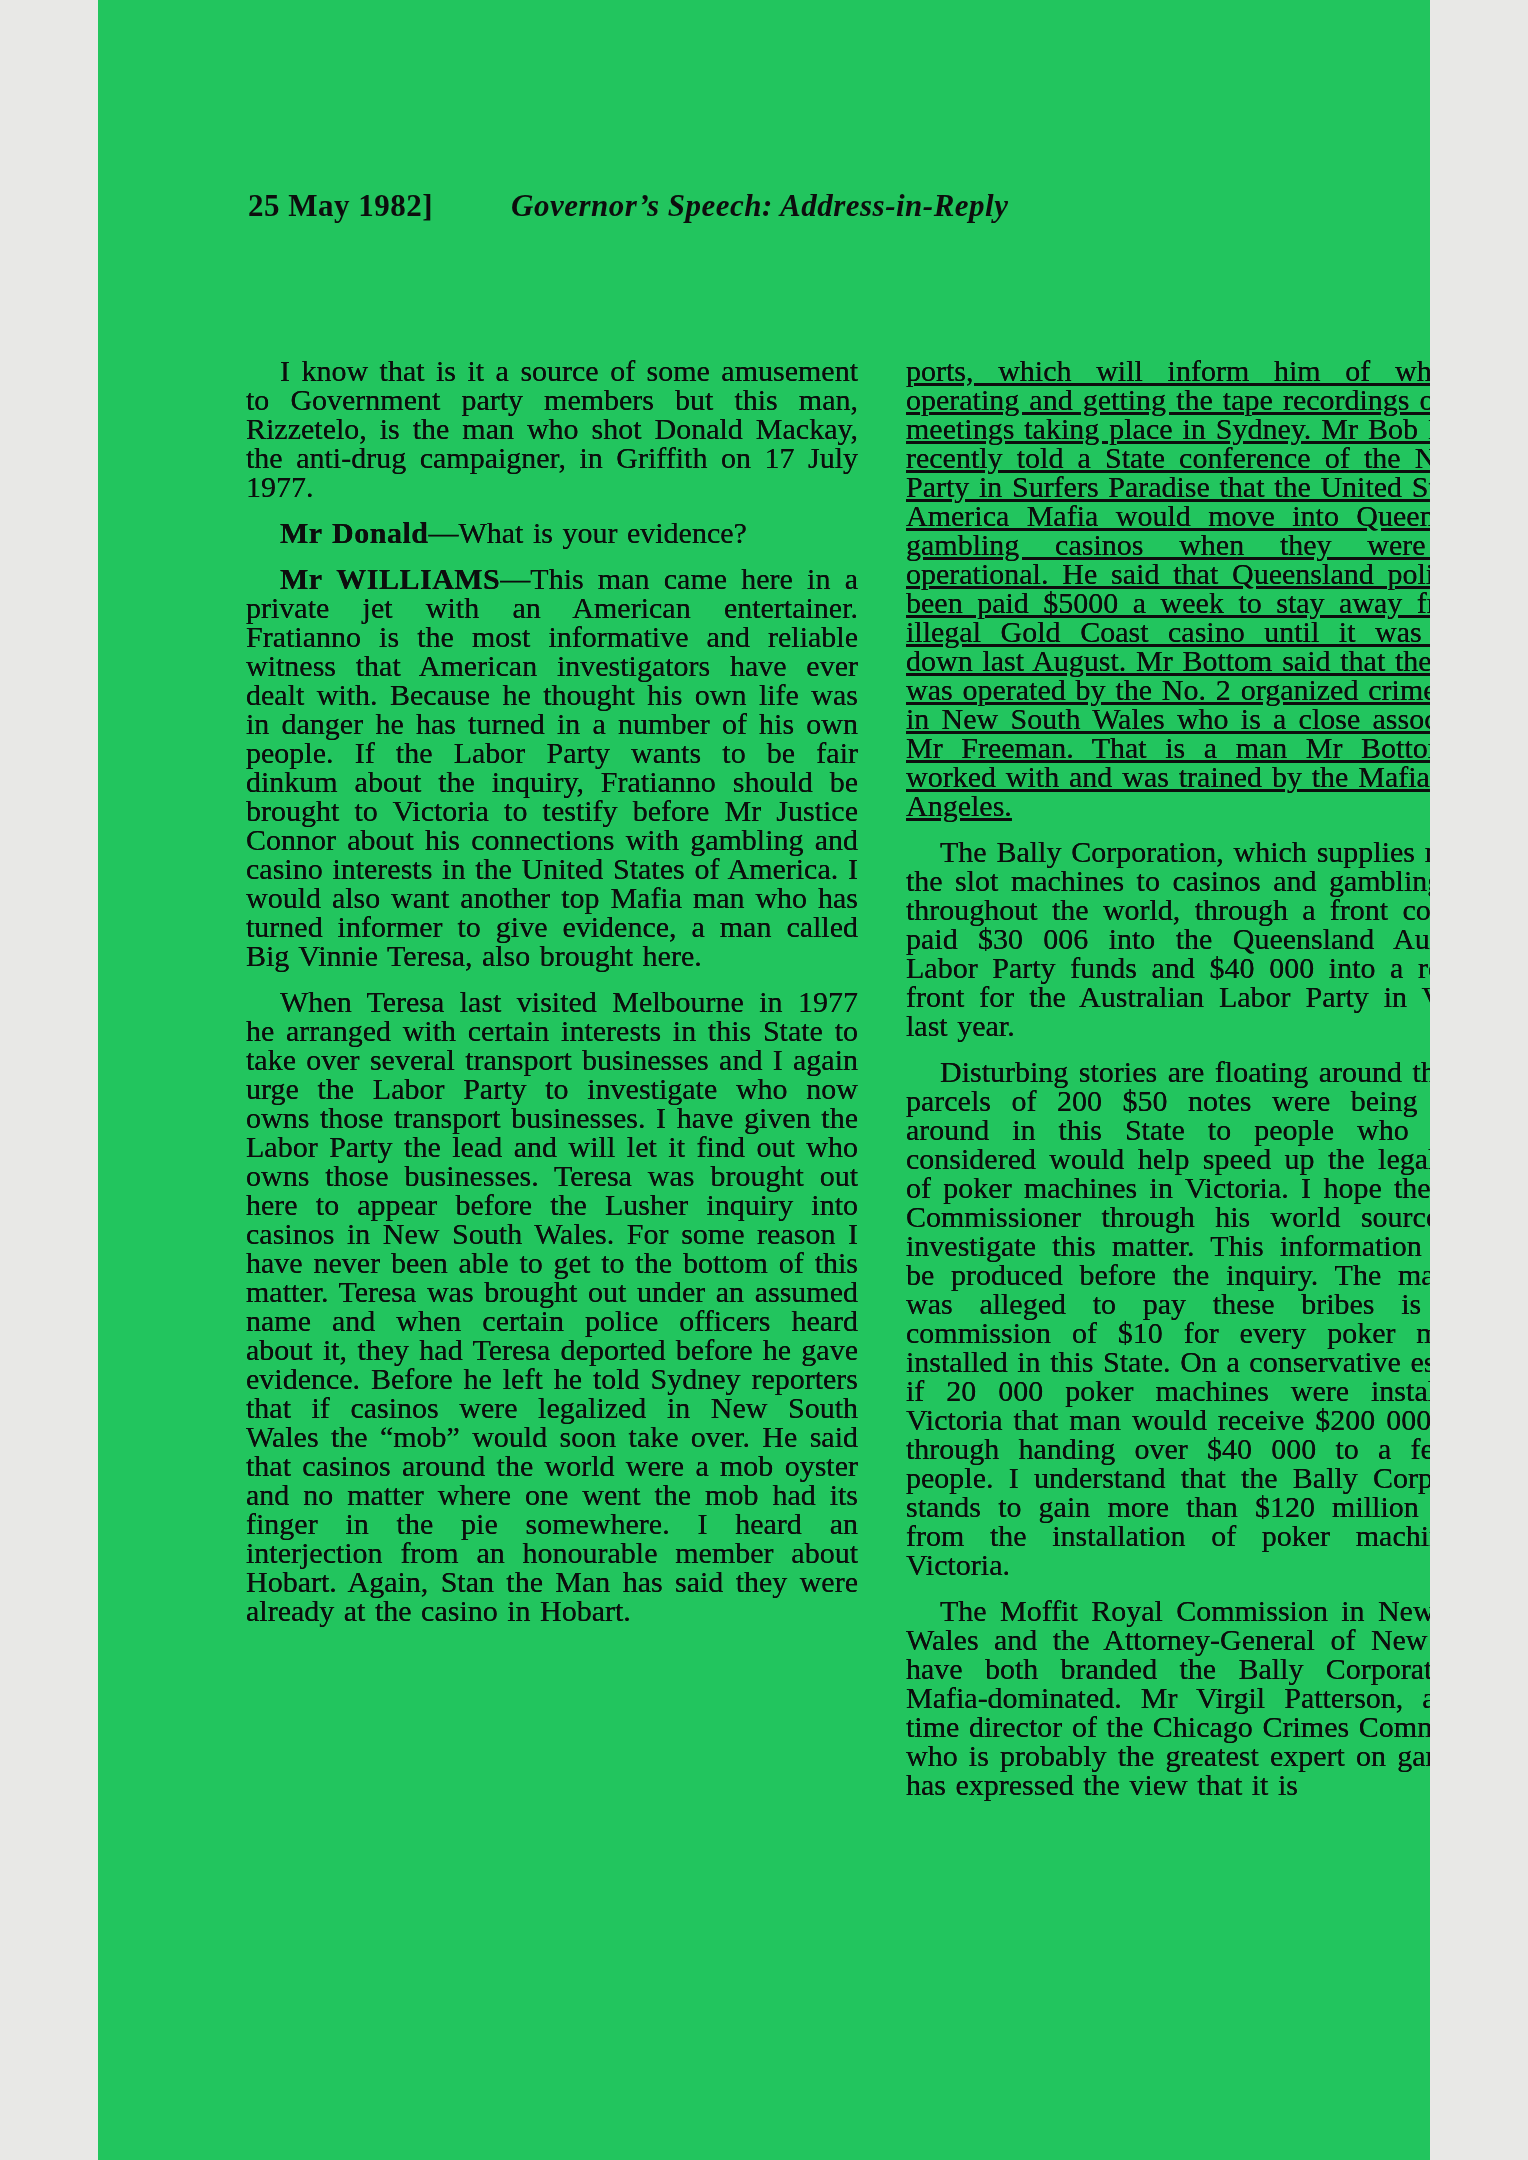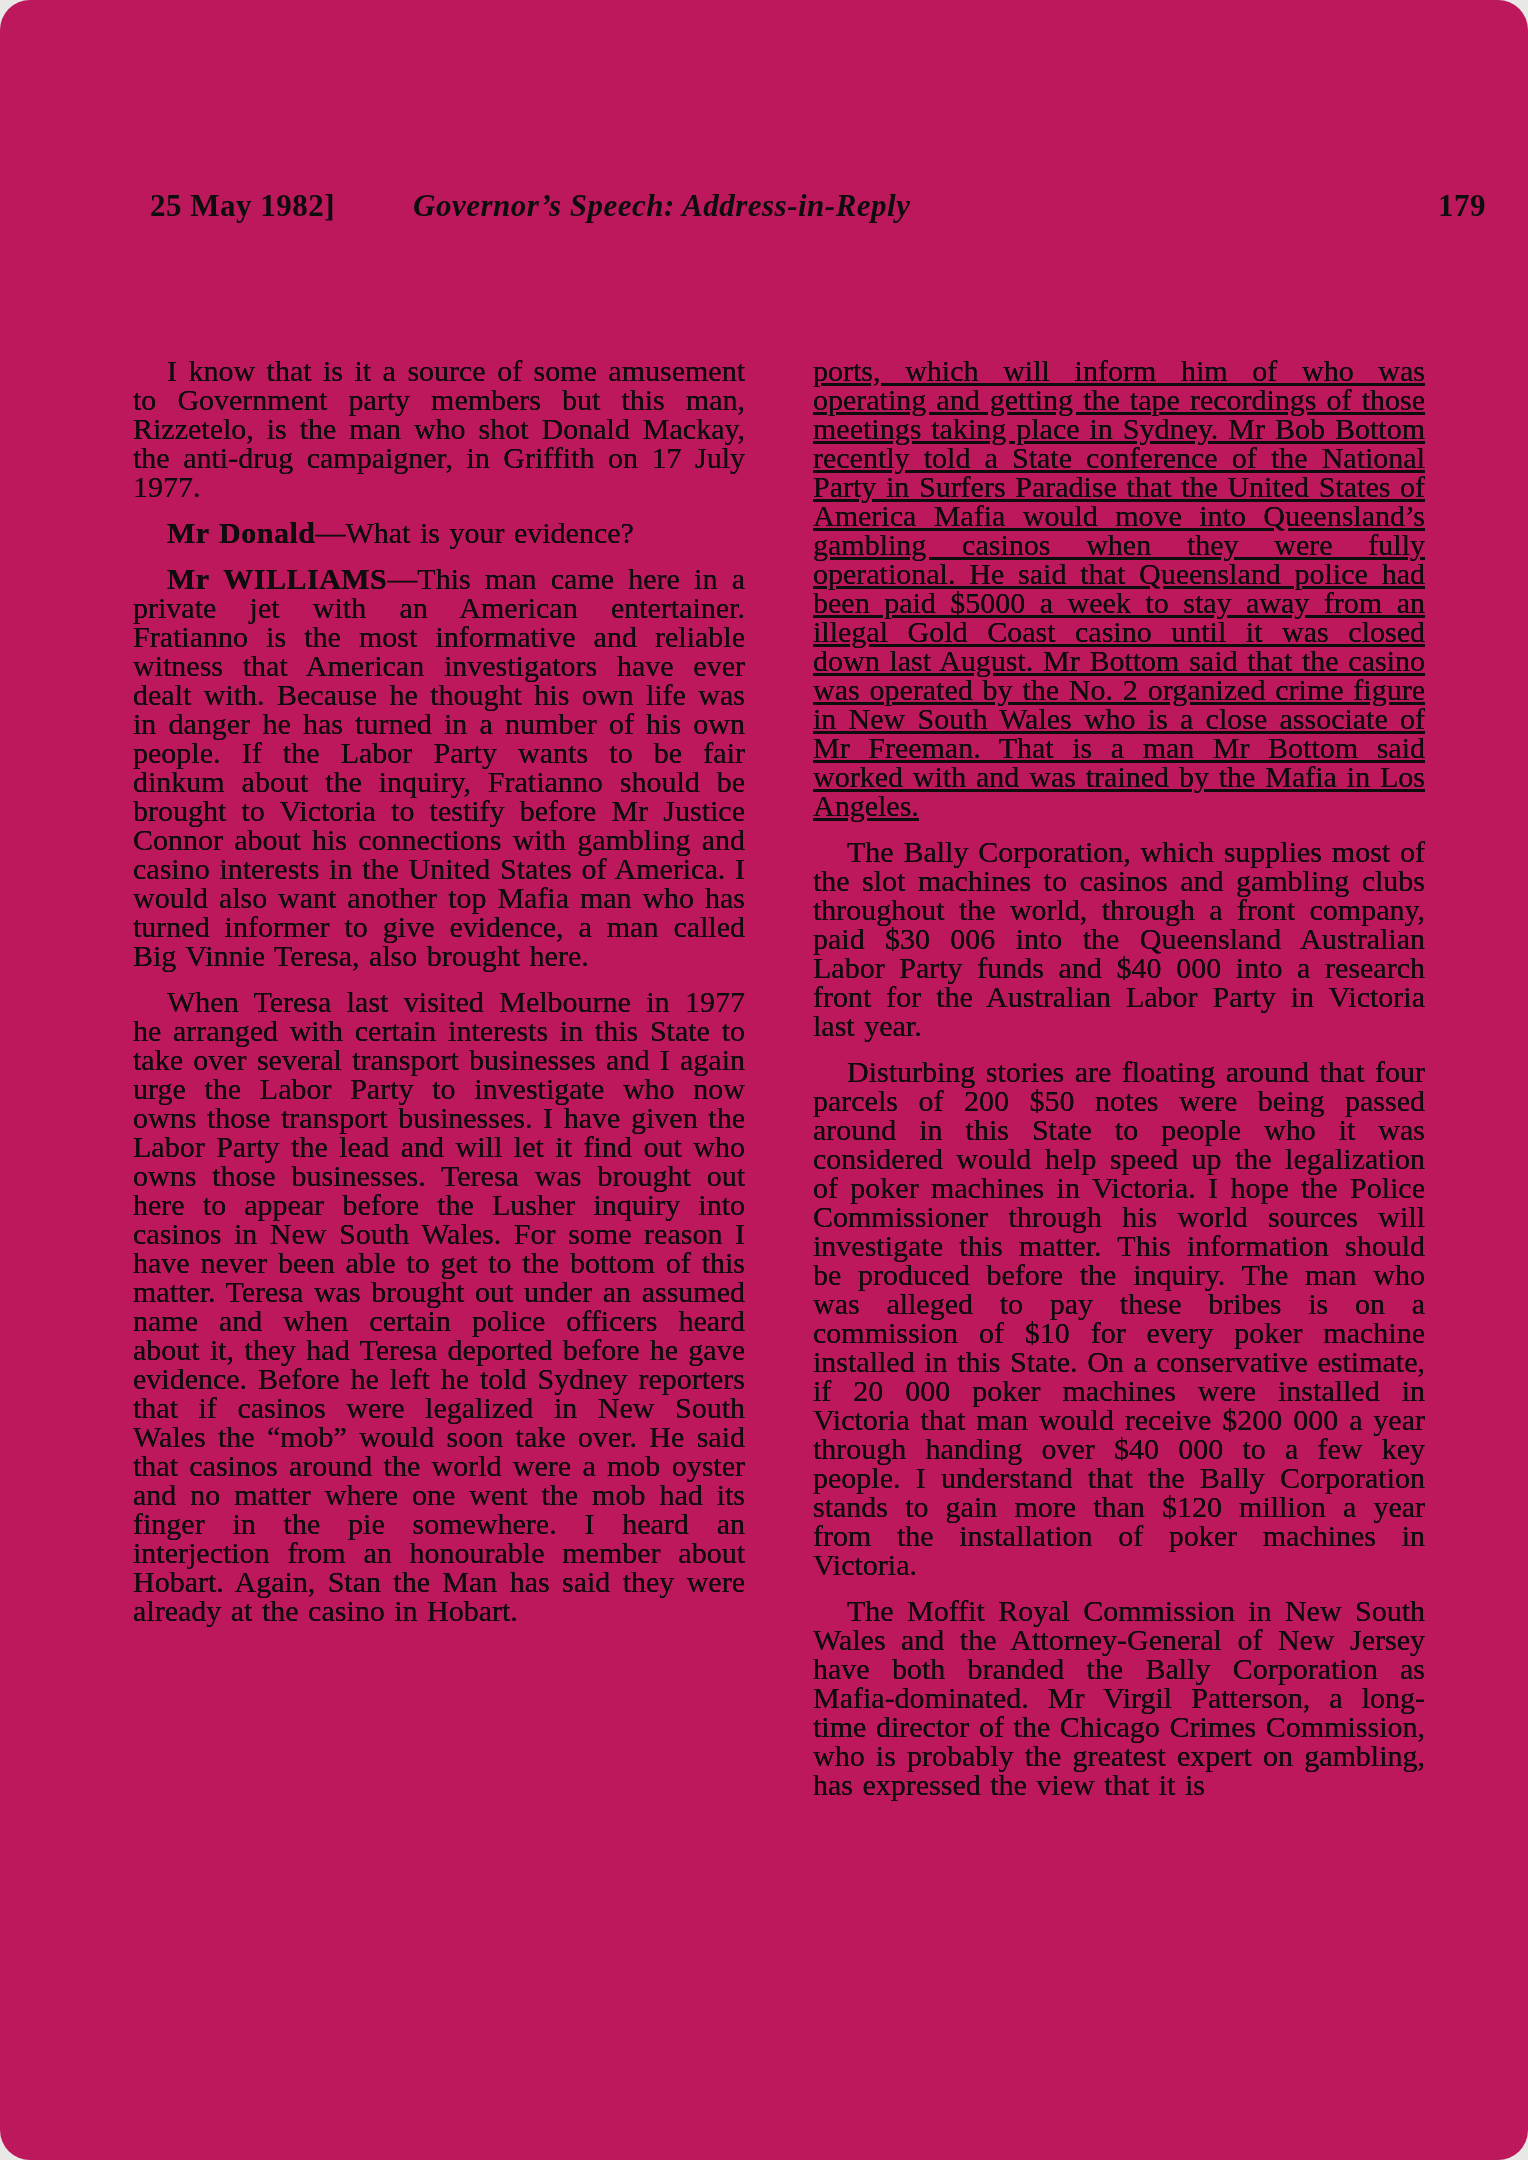--- a/index.html
+++ b/index.html
@@ -2,28 +2,27 @@
 <html><head>
 <meta charset="utf-8">
 <style>
   html, body {
     margin: 0;
     padding: 0;
     background: #e8e8e6;
   }
   .page {
     position: relative;
-    width: 1528px;
+    width: 1332px;
     height: 2160px;
     margin: 0 auto;
-    background: #be185d;
+    background: #22c55e;
     font-family: "Liberation Serif", serif;
     color: #0d0d0d;
     overflow: hidden;
-    border-radius: 30px;
   }
   .running-header {
     position: absolute;
     top: 188px;
     left: 150px;
     width: 1336px;
     display: flex;
     align-items: baseline;
     font-size: 31px;
     letter-spacing: 0.5px;
@@ -37,23 +36,23 @@
     font-weight: bold;
     font-style: italic;
   }
   .running-header .pagenum {
     margin-left: auto;
     font-weight: bold;
   }
   .columns {
     position: absolute;
     top: 356px;
-    left: 133px;
+    left: 148px;
     display: flex;
-    gap: 68px;
+    gap: 48px;
   }
   .col {
     width: 612px;
     text-align: justify;
     font-size: 30px;
     line-height: 29px;
     word-spacing: 2px;
     text-shadow: 0 0 0.6px rgba(0,0,0,0.9);
   }
   .col p {

